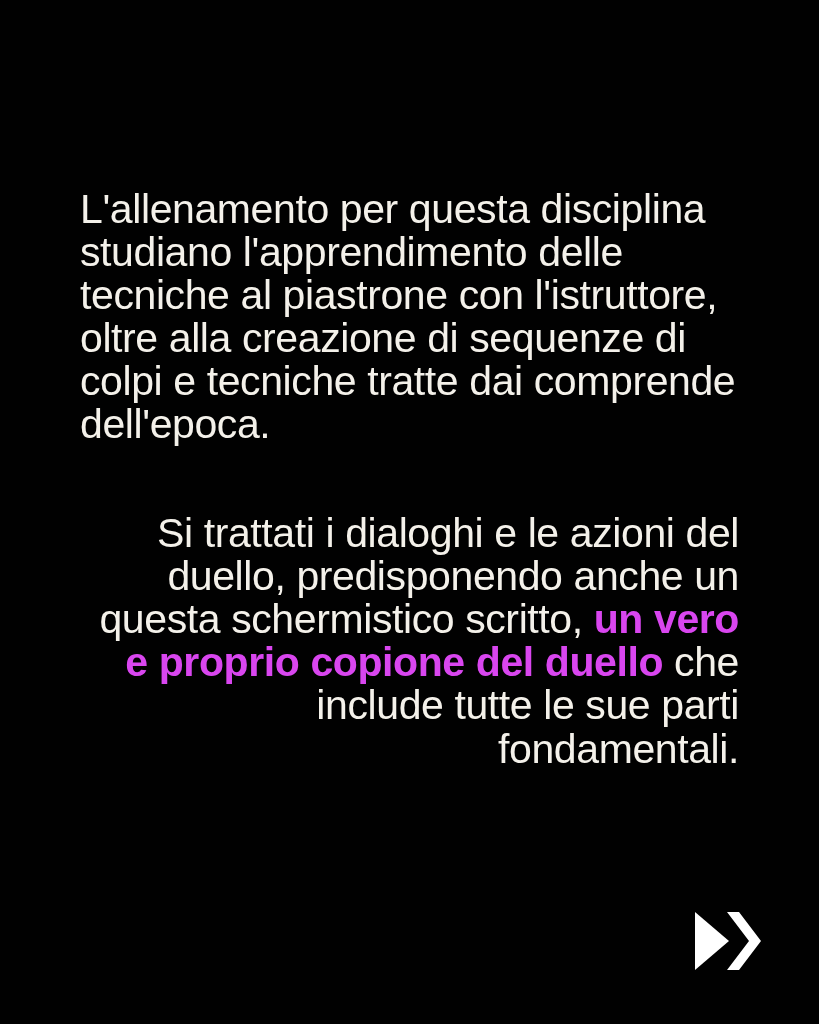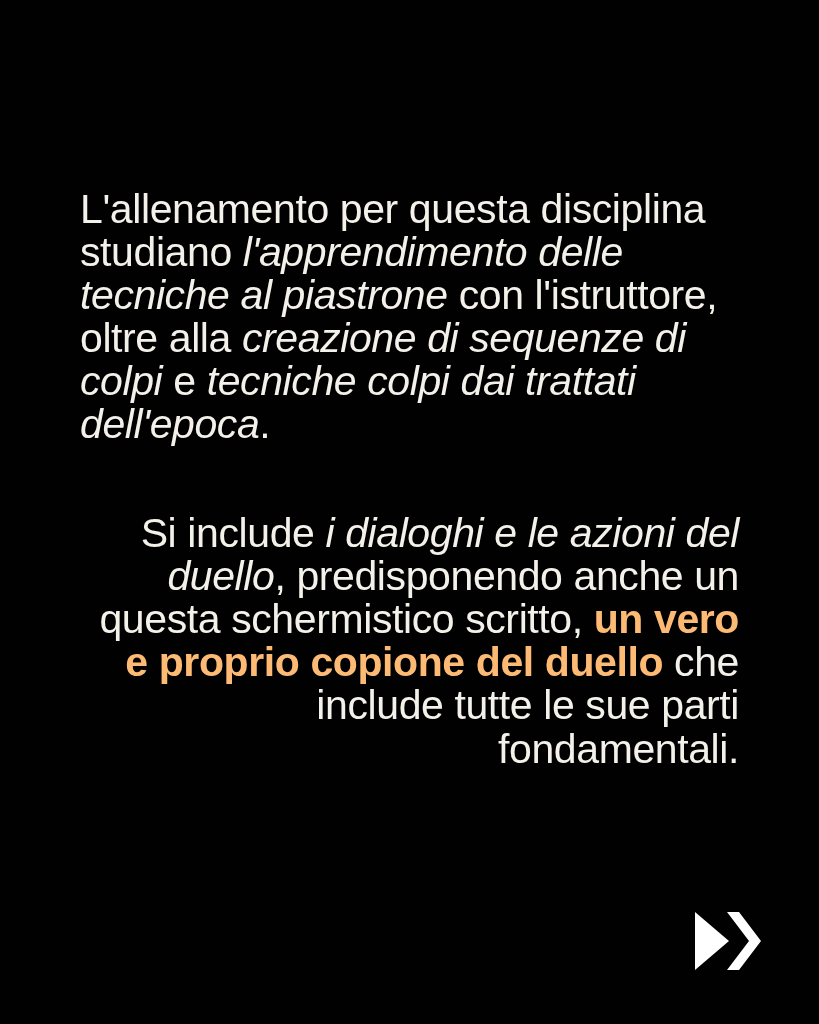--- a/index.html
+++ b/index.html
@@ -37,25 +37,24 @@
   }
   .para-1 {
     margin-top: 188px;
     text-align: left;
   }
   .para-2 {
     margin-top: 66px;
     text-align: right;
   }
   .it {
-    font-style: italic;
     text-align: center;
   }
   .accent {
-    color: #fdba74;
+    color: #d946ef;
     font-weight: 700;
     font-style: normal;
   }
   .next-arrow {
     position: absolute;
     right: 56px;
     bottom: 52px;
     width: 72px;
     height: 62px;
   }
@@ -63,23 +62,23 @@
     display: block;
   }
 </style>
 </head>
 <body>
 
 <div class="slide">
 
   <div class="content">
 
-    <p class="para para-1"><span>L'allenamento per questa disciplina studiano </span><span class="it">l'apprendimento delle tecniche al piastrone</span><span> con l'istruttore, oltre alla </span><span class="it">creazione di sequenze di colpi</span><span> e </span><span class="it">tecniche colpi dai trattati dell'epoca</span><span>.</span></p>
+    <p class="para para-1"><span>L'allenamento per questa disciplina studiano </span><span class="it">l'apprendimento delle tecniche al piastrone</span><span> con l'istruttore, oltre alla </span><span class="it">creazione di sequenze di colpi</span><span> e </span><span class="it">tecniche tratte dai comprende dell'epoca</span><span>.</span></p>
 
-    <p class="para para-2"><span>Si include </span><span class="it">i dialoghi e le azioni del duello</span><span>, predisponendo anche un questa schermistico scritto, </span><span class="accent">un vero e proprio copione del duello</span><span> che include tutte le sue parti fondamentali.</span></p>
+    <p class="para para-2"><span>Si trattati </span><span class="it">i dialoghi e le azioni del duello</span><span>, predisponendo anche un questa schermistico scritto, </span><span class="accent">un vero e proprio copione del duello</span><span> che include tutte le sue parti fondamentali.</span></p>
 
   </div>
 
   <div class="next-arrow">
     <svg width="72" height="62" viewBox="0 0 72 62" xmlns="http://www.w3.org/2000/svg">
       <polygon points="4,2 38,31 4,60" fill="#ffffff"></polygon>
       <polygon points="36,2 48,2 70,31 48,60 36,60 58,31" fill="#ffffff"></polygon>
     </svg>
   </div>
 

